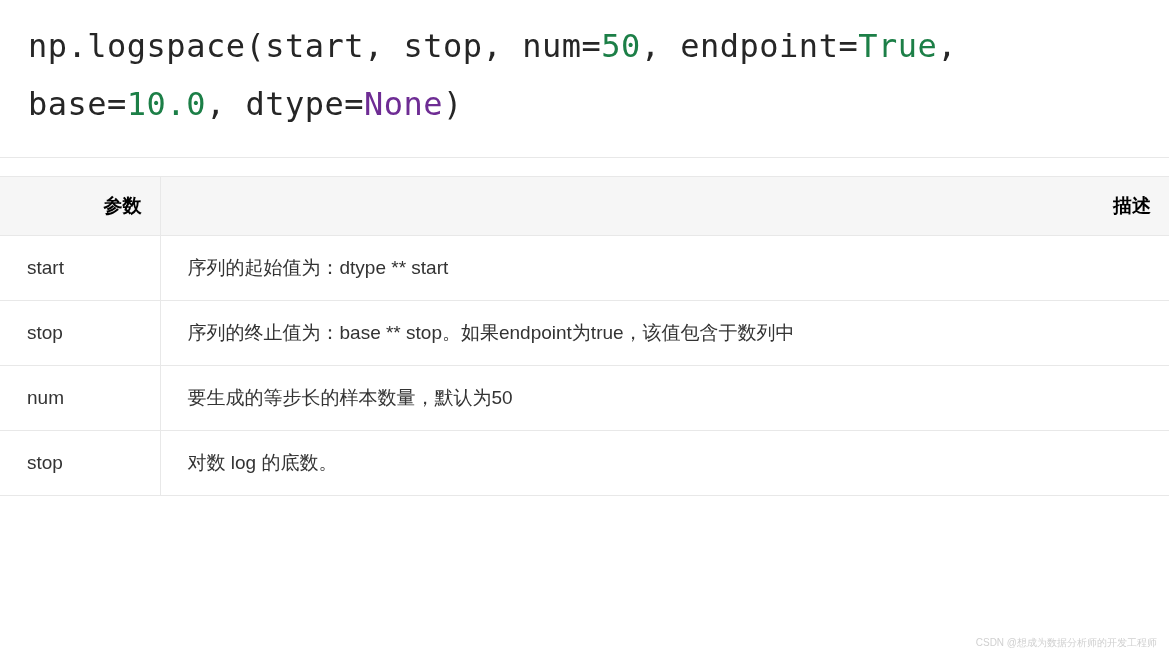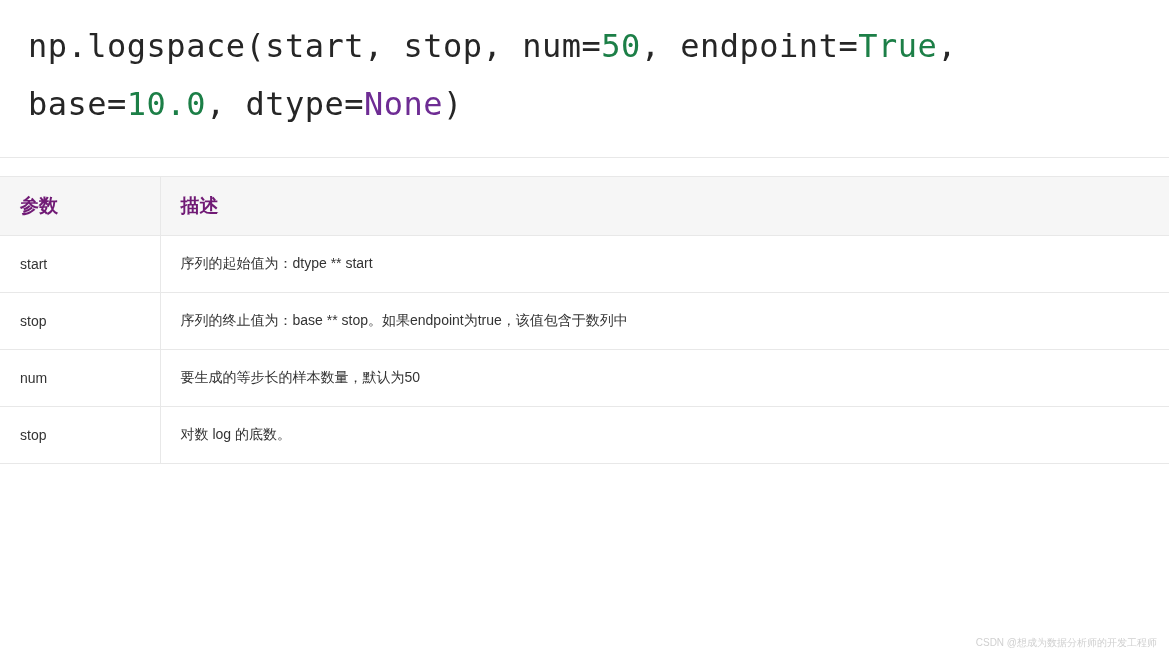--- a/index.html
+++ b/index.html
@@ -38,38 +38,38 @@
     }
     .table-wrap {
       margin-top: 18px;
     }
     table {
       width: 100%;
       border-collapse: collapse;
       font-size: 19px;
     }
     thead th {
-      text-align: left;
+      text-align: right;
       font-weight: 700;
       background: #f6f6f6;
       padding: 16px 18px 16px 20px;
       border-top: 1px solid #e8e8e8;
       border-bottom: 1px solid #e8e8e8;
-      color: #701a75;
+      color: #000000;
     }
     thead th:first-child {
       width: 160px;
       border-right: 1px solid #e8e8e8;
     }
     tbody td {
-      padding: 19px 18px 19px 20px;
+      padding: 19px 18px 19px 27px;
       border-bottom: 1px solid #e8e8e8;
       color: #333;
       vertical-align: middle;
-      font-size: 14px;
+      font-size: 19px;
       margin-top: 44px;
     }
     tbody td:first-child {
       border-right: 1px solid #e8e8e8;
       color: #333;
     }
     .watermark {
       position: absolute;
       right: 12px;
       bottom: 10px;

